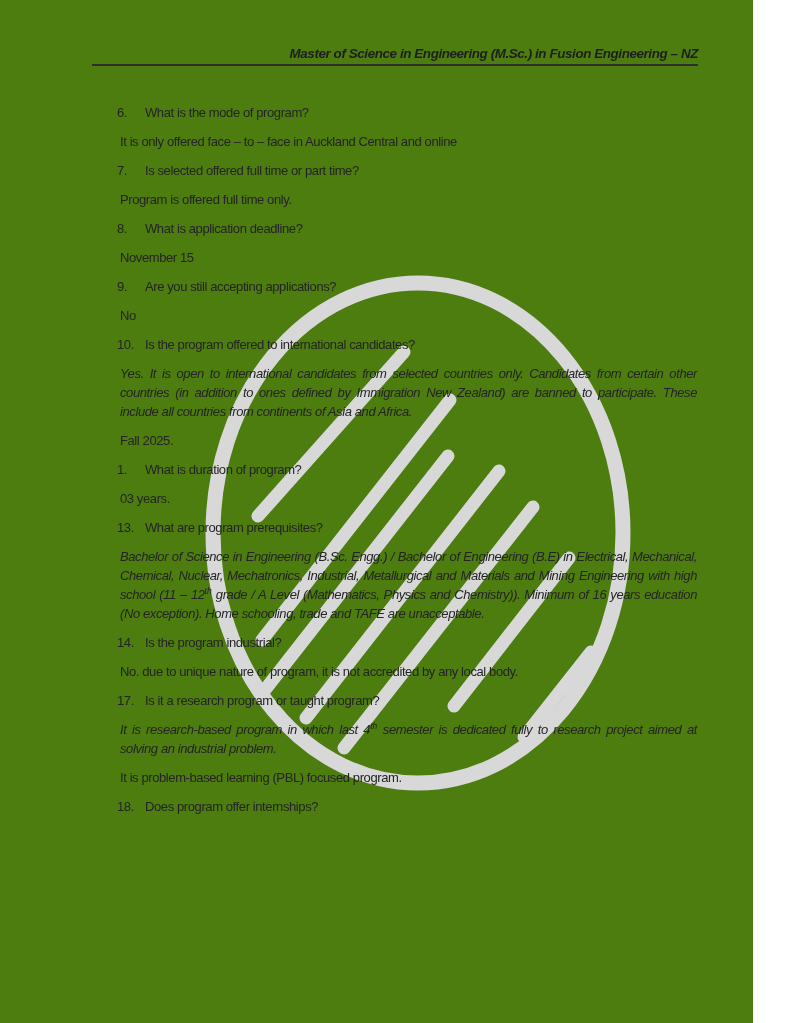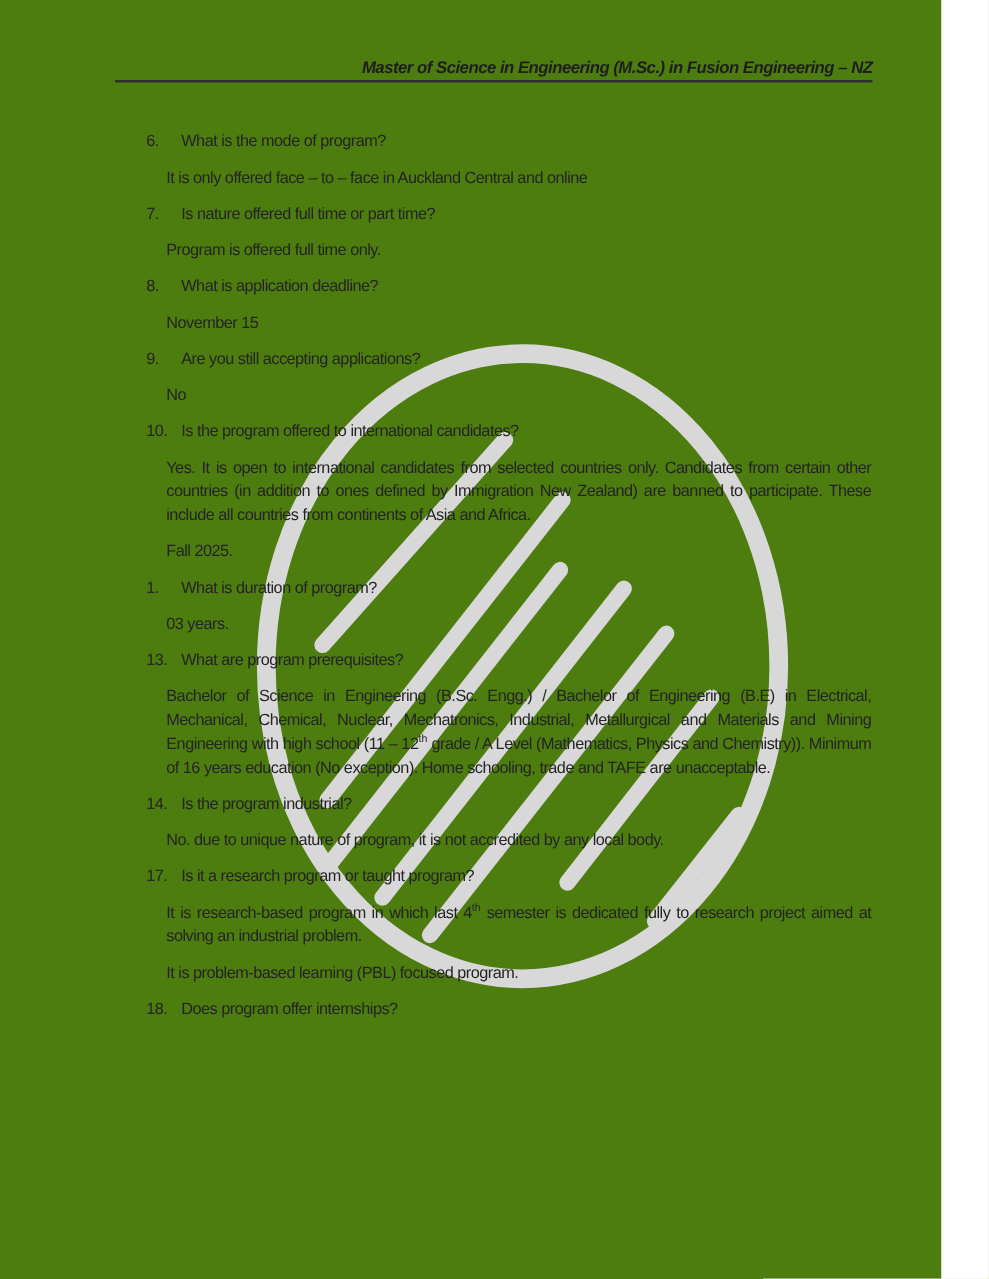--- a/index.html
+++ b/index.html
@@ -14,22 +14,22 @@
     font-size:13.4px;letter-spacing:-0.4px;color:#1e1e1e;white-space:nowrap;
   }
   .rule{position:absolute;top:64px;left:92px;width:606px;height:2px;background:#2e2e2e;z-index:1;}
   .content{
     position:absolute;top:103px;left:117px;width:580px;z-index:1;
     font-size:13px;letter-spacing:-0.4px;line-height:19px;color:#242424;
   }
   .q{display:flex;margin:0 0 10px 0;}
   .qnum{flex:0 0 28px;}
   .qtext{flex:1;}
-  .a{margin:0 0 10px 16px;}
-  .justify{text-align:justify;}
+  .a{margin:0 0 10px 3px;}
+  .justify{text-align:justify;font-style:italic;}
   sup{font-size:8.5px;line-height:0;vertical-align:super;letter-spacing:0;}
 </style>
 </head>
 <body>
 
 <div class="page">
 
   <svg class="watermark" width="791" height="1023" viewBox="0 0 791 1023" aria-hidden="true">
     <ellipse cx="418" cy="533" rx="205" ry="250" fill="none" stroke="#d8d8d8" stroke-width="15"></ellipse>
     <g fill="none" stroke="#d8d8d8" stroke-width="13" stroke-linecap="round">
@@ -52,21 +52,21 @@
       <div class="q">
         <span class="qnum">6.</span>
         <span class="qtext">What is the mode of program?</span>
       </div>
       <p class="a">It is only offered face – to – face in Auckland Central and online</p>
     </div>
 
     <div class="qa">
       <div class="q">
         <span class="qnum">7.</span>
-        <span class="qtext">Is nature offered full time or part time?</span>
+        <span class="qtext">Is selected offered full time or part time?</span>
       </div>
       <p class="a">Program is offered full time only.</p>
     </div>
 
     <div class="qa">
       <div class="q">
         <span class="qnum">8.</span>
         <span class="qtext">What is application deadline?</span>
       </div>
       <p class="a">November 15</p>

